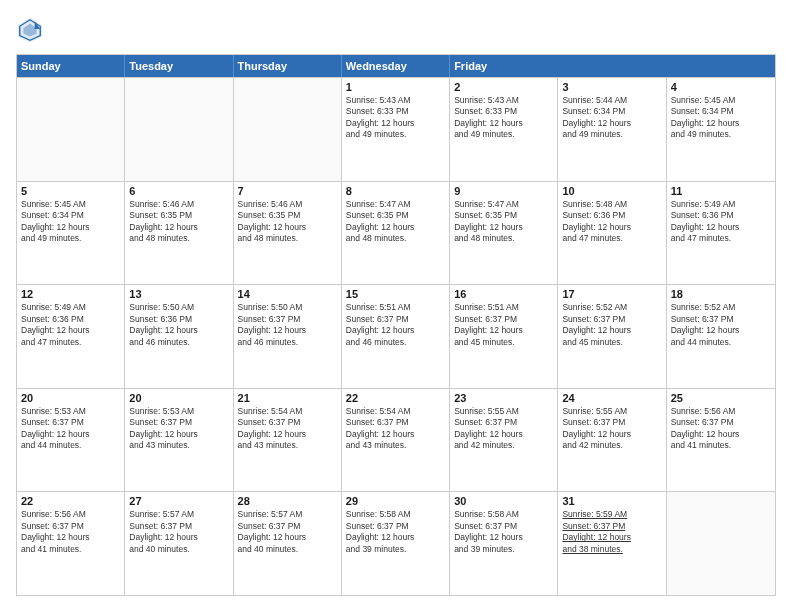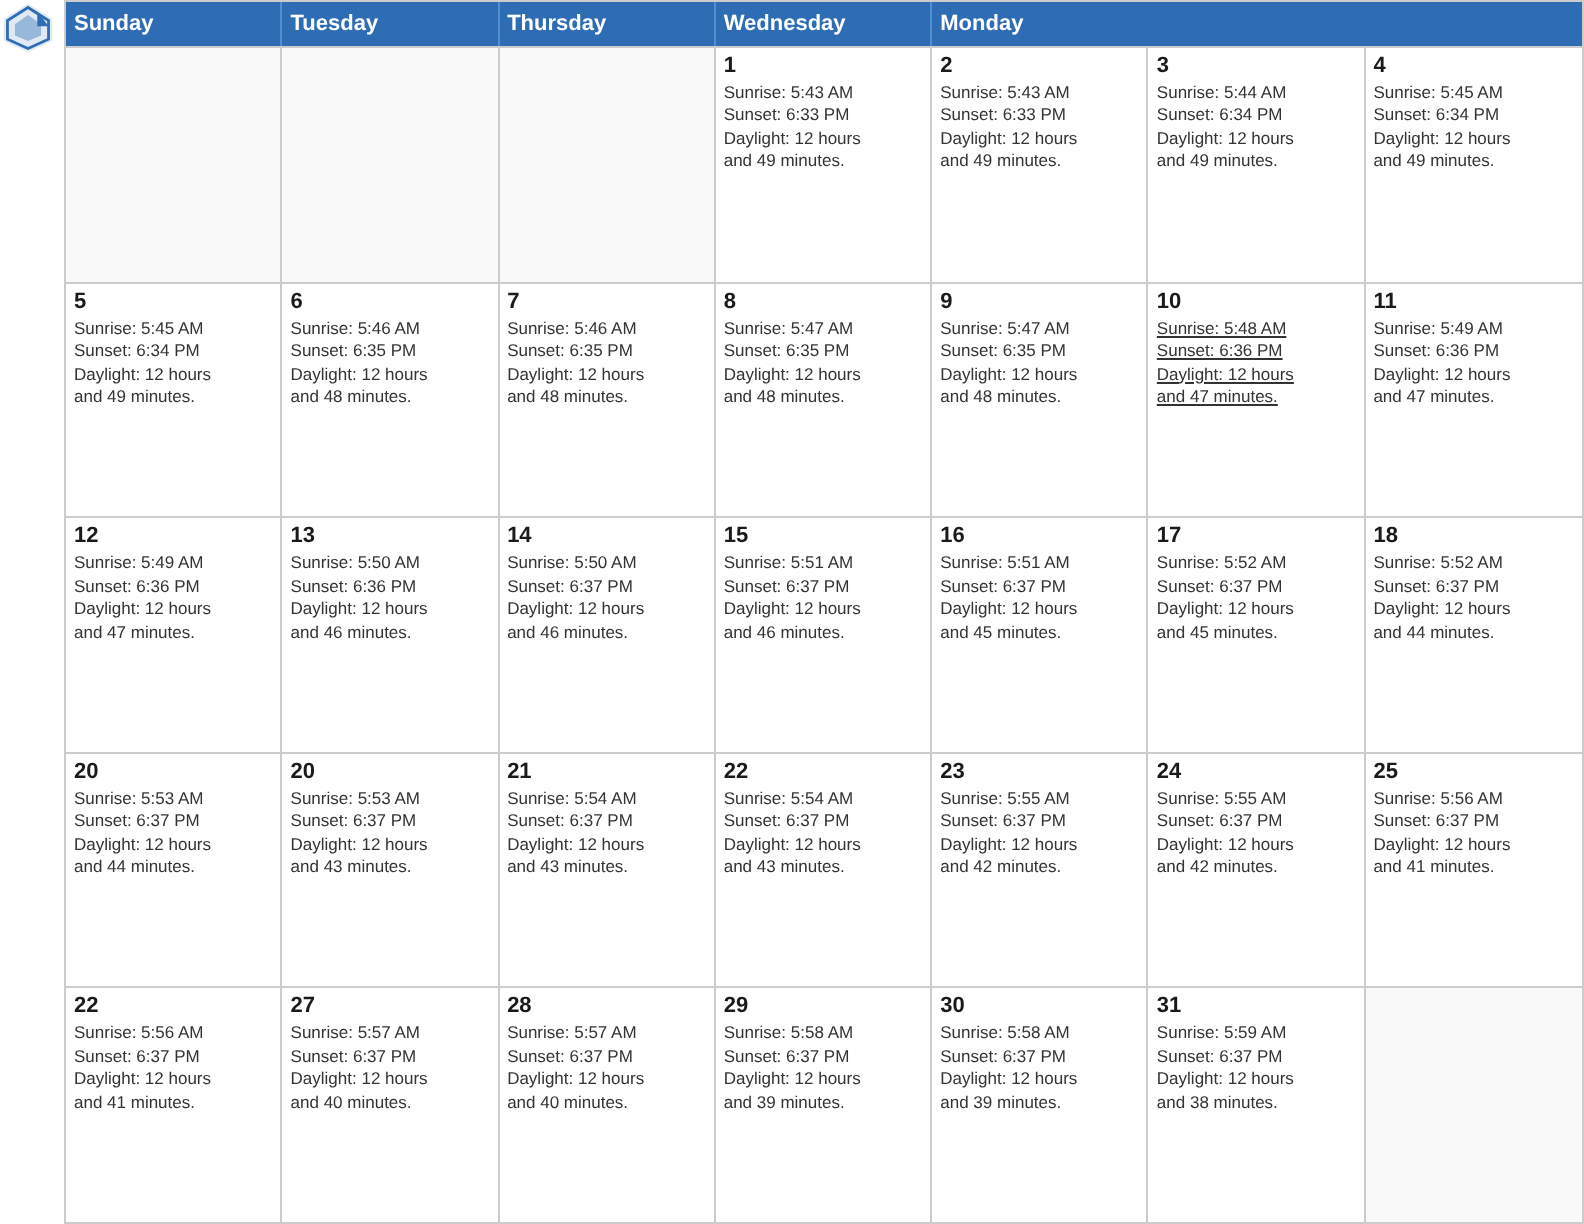--- a/index.html
+++ b/index.html
@@ -6,22 +6,23 @@
     body {
       font-family: Arial, sans-serif;
       background: #fff;
       width: 792px;
       height: 612px;
       overflow: hidden;
     }
     .page {
       width: 792px;
       height: 612px;
-      display: flex;
-      flex-direction: row;
+      padding: 16px;
+      display: flex;
+      flex-direction: column;
     }
     .header {
       display: flex;
       justify-content: space-between;
       align-items: flex-start;
       margin-bottom: 10px;
     }
     .logo {
       display: flex;
       align-items: center;
@@ -127,21 +128,21 @@
       <div class="subtitle"></div>
     </div>
   </div>
 
   <div class="calendar">
     <div class="cal-header">
     <div class="cal-header-cell">Sunday</div>
         <div class="cal-header-cell">Tuesday</div>
         <div class="cal-header-cell">Thursday</div>
         <div class="cal-header-cell">Wednesday</div>
-        <div class="cal-header-cell">Monday</div>
+        <div class="cal-header-cell">Friday</div>
       </div>
     <div class="cal-body">
     <div class="cal-row">
           <div class="cal-cell empty"></div>
           <div class="cal-cell empty"></div>
           <div class="cal-cell empty"></div>
           <div class="cal-cell">
             <div class="day-num">1</div>
             <div class="day-info" style="white-space: pre-line;">Sunrise: 5:43 AM
 Sunset: 6:33 PM
@@ -201,21 +202,21 @@
           </div>
           <div class="cal-cell">
             <div class="day-num">9</div>
             <div class="day-info" style="white-space: pre-line;">Sunrise: 5:47 AM
 Sunset: 6:35 PM
 Daylight: 12 hours
 and 48 minutes.</div>
           </div>
           <div class="cal-cell">
             <div class="day-num">10</div>
-            <div class="day-info" style="white-space: pre-line; text-decoration: underline;">Sunrise: 5:48 AM
+            <div class="day-info" style="white-space: pre-line;">Sunrise: 5:48 AM
 Sunset: 6:36 PM
 Daylight: 12 hours
 and 47 minutes.</div>
           </div>
           <div class="cal-cell">
             <div class="day-num">11</div>
             <div class="day-info" style="white-space: pre-line;">Sunrise: 5:49 AM
 Sunset: 6:36 PM
 Daylight: 12 hours
 and 47 minutes.</div>
@@ -354,21 +355,21 @@
           </div>
           <div class="cal-cell">
             <div class="day-num">30</div>
             <div class="day-info" style="white-space: pre-line;">Sunrise: 5:58 AM
 Sunset: 6:37 PM
 Daylight: 12 hours
 and 39 minutes.</div>
           </div>
           <div class="cal-cell">
             <div class="day-num">31</div>
-            <div class="day-info" style="white-space: pre-line;">Sunrise: 5:59 AM
+            <div class="day-info" style="white-space: pre-line; text-decoration: underline;">Sunrise: 5:59 AM
 Sunset: 6:37 PM
 Daylight: 12 hours
 and 38 minutes.</div>
           </div>
           <div class="cal-cell empty"></div>
         </div>
       </div>
   </div>
 </div>
 

